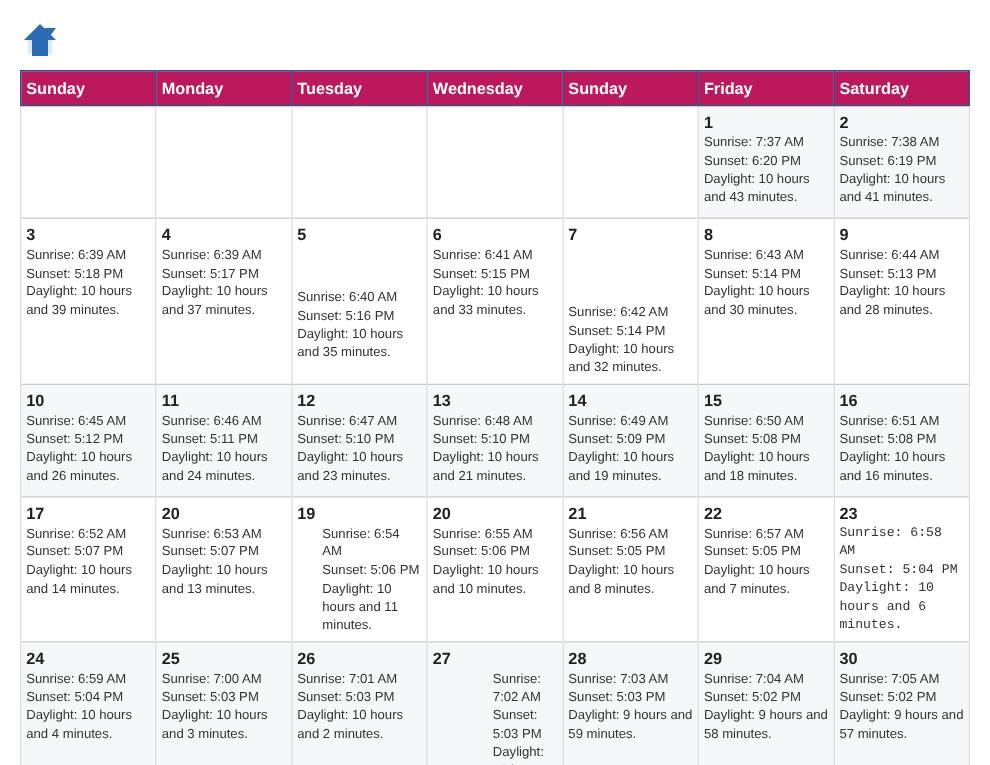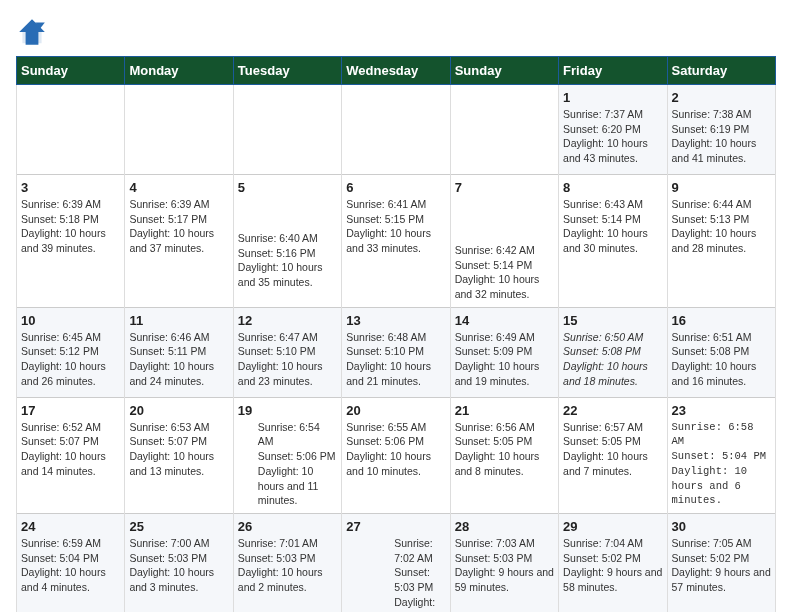--- a/index.html
+++ b/index.html
@@ -43,21 +43,21 @@
     .subtitle {
       font-size: 14px;
       color: #444;
     }
     table {
       width: 100%;
       border-collapse: collapse;
       table-layout: fixed;
     }
     thead th {
-      background: #14532d;
+      background: #be185d;
       color: #fff;
       font-size: 13px;
       font-weight: bold;
       padding: 6px 4px;
       text-align: left;
       border: 1px solid #1a5a9a;
     }
     tbody tr {
       border-bottom: 1px solid #ccc;
     }
@@ -218,21 +218,21 @@
 Daylight: 10 hours and 21 minutes.</div>
         </td>
         <td>
           <span class="day-num">14</span>
           <div class="day-info" style="white-space: pre-line;">Sunrise: 6:49 AM
 Sunset: 5:09 PM
 Daylight: 10 hours and 19 minutes.</div>
         </td>
         <td>
           <span class="day-num">15</span>
-          <div class="day-info" style="white-space: pre-line; font-style: italic;">Sunrise: 6:50 AM
+          <div class="day-info" style="white-space: pre-line;">Sunrise: 6:50 AM
 Sunset: 5:08 PM
 Daylight: 10 hours and 18 minutes.</div>
         </td>
         <td>
           <span class="day-num">16</span>
           <div class="day-info" style="white-space: pre-line;">Sunrise: 6:51 AM
 Sunset: 5:08 PM
 Daylight: 10 hours and 16 minutes.</div>
         </td>
       </tr>

